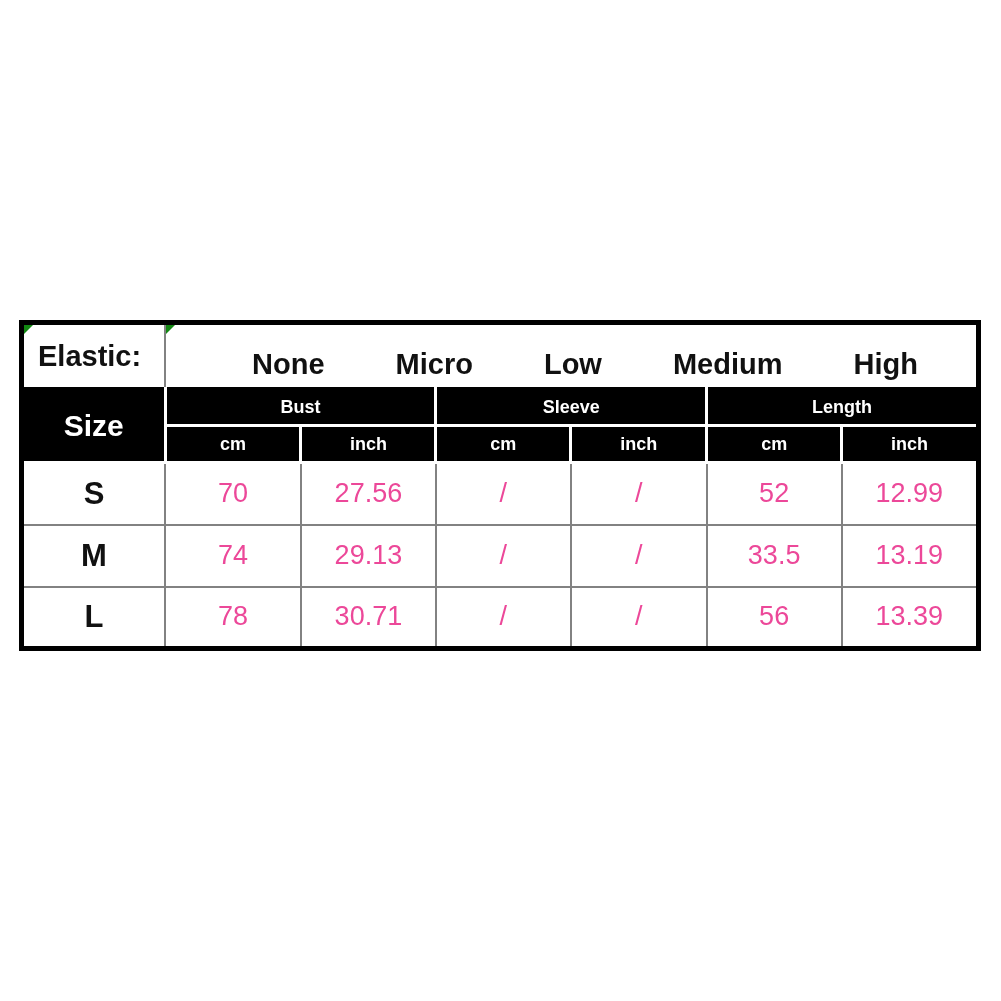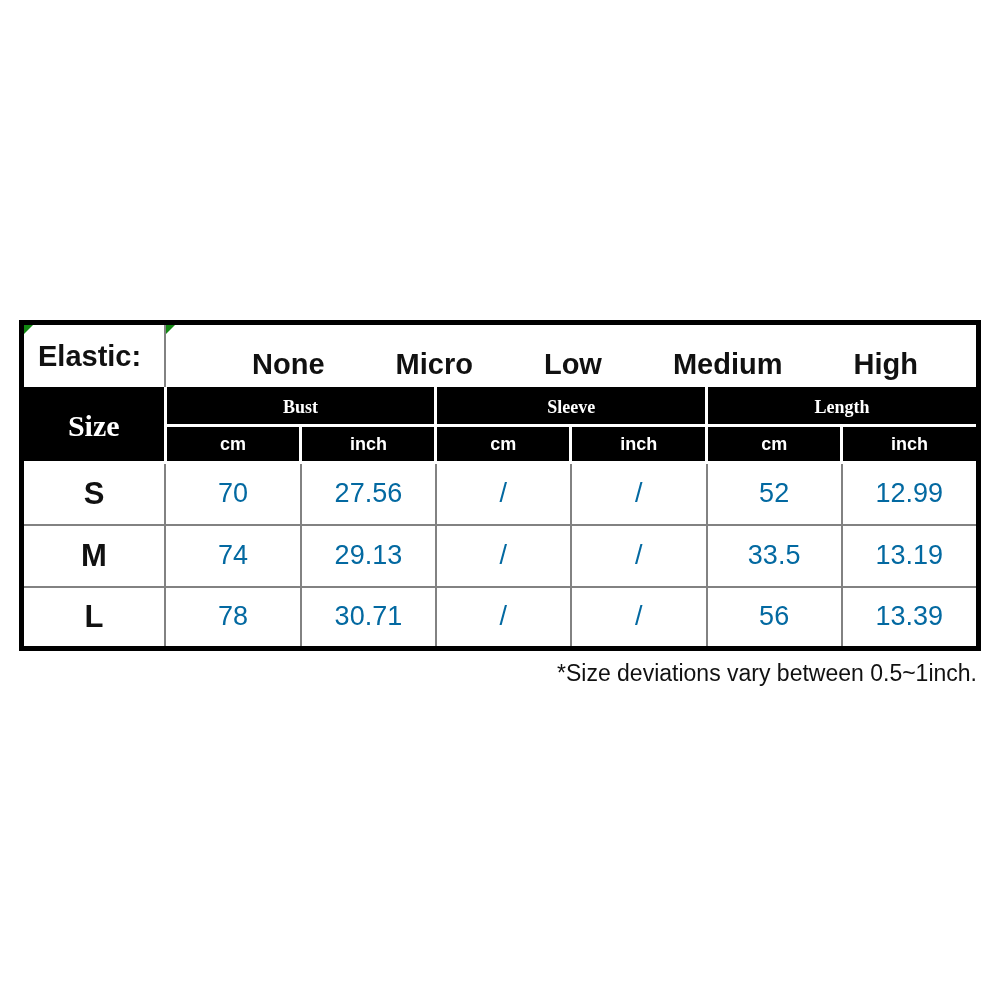--- a/index.html
+++ b/index.html
@@ -28,21 +28,21 @@
     background: #fff;
   }
   td {
     border: 2px solid #828282;
     text-align: center;
     vertical-align: middle;
     overflow: hidden;
     padding: 0;
   }
   tr.r-elastic { height: 66px; }
-  tr.r-group   { height: 37px; font-family: Liberation Serif, serif; }
+  tr.r-group   { height: 37px; }
   tr.r-units   { height: 37px; }
   tr.r-data    { height: 62px; }
 
   .c-elastic-label {
     text-align: left;
     font-weight: bold;
     font-size: 29px;
     position: relative;
   }
   .c-elastic-label .lbl { padding-left: 14px; }
@@ -63,21 +63,21 @@
     background: #000;
     color: #fff;
     font-weight: bold;
     border: 3px solid #fff;
   }
   .bt-black { border-top-color: #000; }
   .c-size { font-size: 30px; }
   .c-group { font-size: 18px; }
   .c-unit { font-size: 18px; }
   .c-sizename { font-weight: bold; font-size: 31px; }
-  .c-val { font-size: 27px; font-weight: normal; color: #0369a1; }
+  .c-val { font-size: 27px; font-weight: normal; color: #ec4899; }
 
   .tri {
     position: absolute;
     left: 0;
     top: 0;
     width: 0;
     height: 0;
     border-top: 9px solid #128712;
     border-right: 9px solid transparent;
   }
@@ -166,15 +166,14 @@
       <td class="c-val">78</td>
       <td class="c-val">30.71</td>
       <td class="c-val">/</td>
       <td class="c-val">/</td>
       <td class="c-val">56</td>
       <td class="c-val">13.39</td>
     </tr>
   </tbody>
     </table>
 
-  <div class="footnote">*Size deviations vary between 0.5~1inch.</div>
 
 </div>
 
 </body></html>

